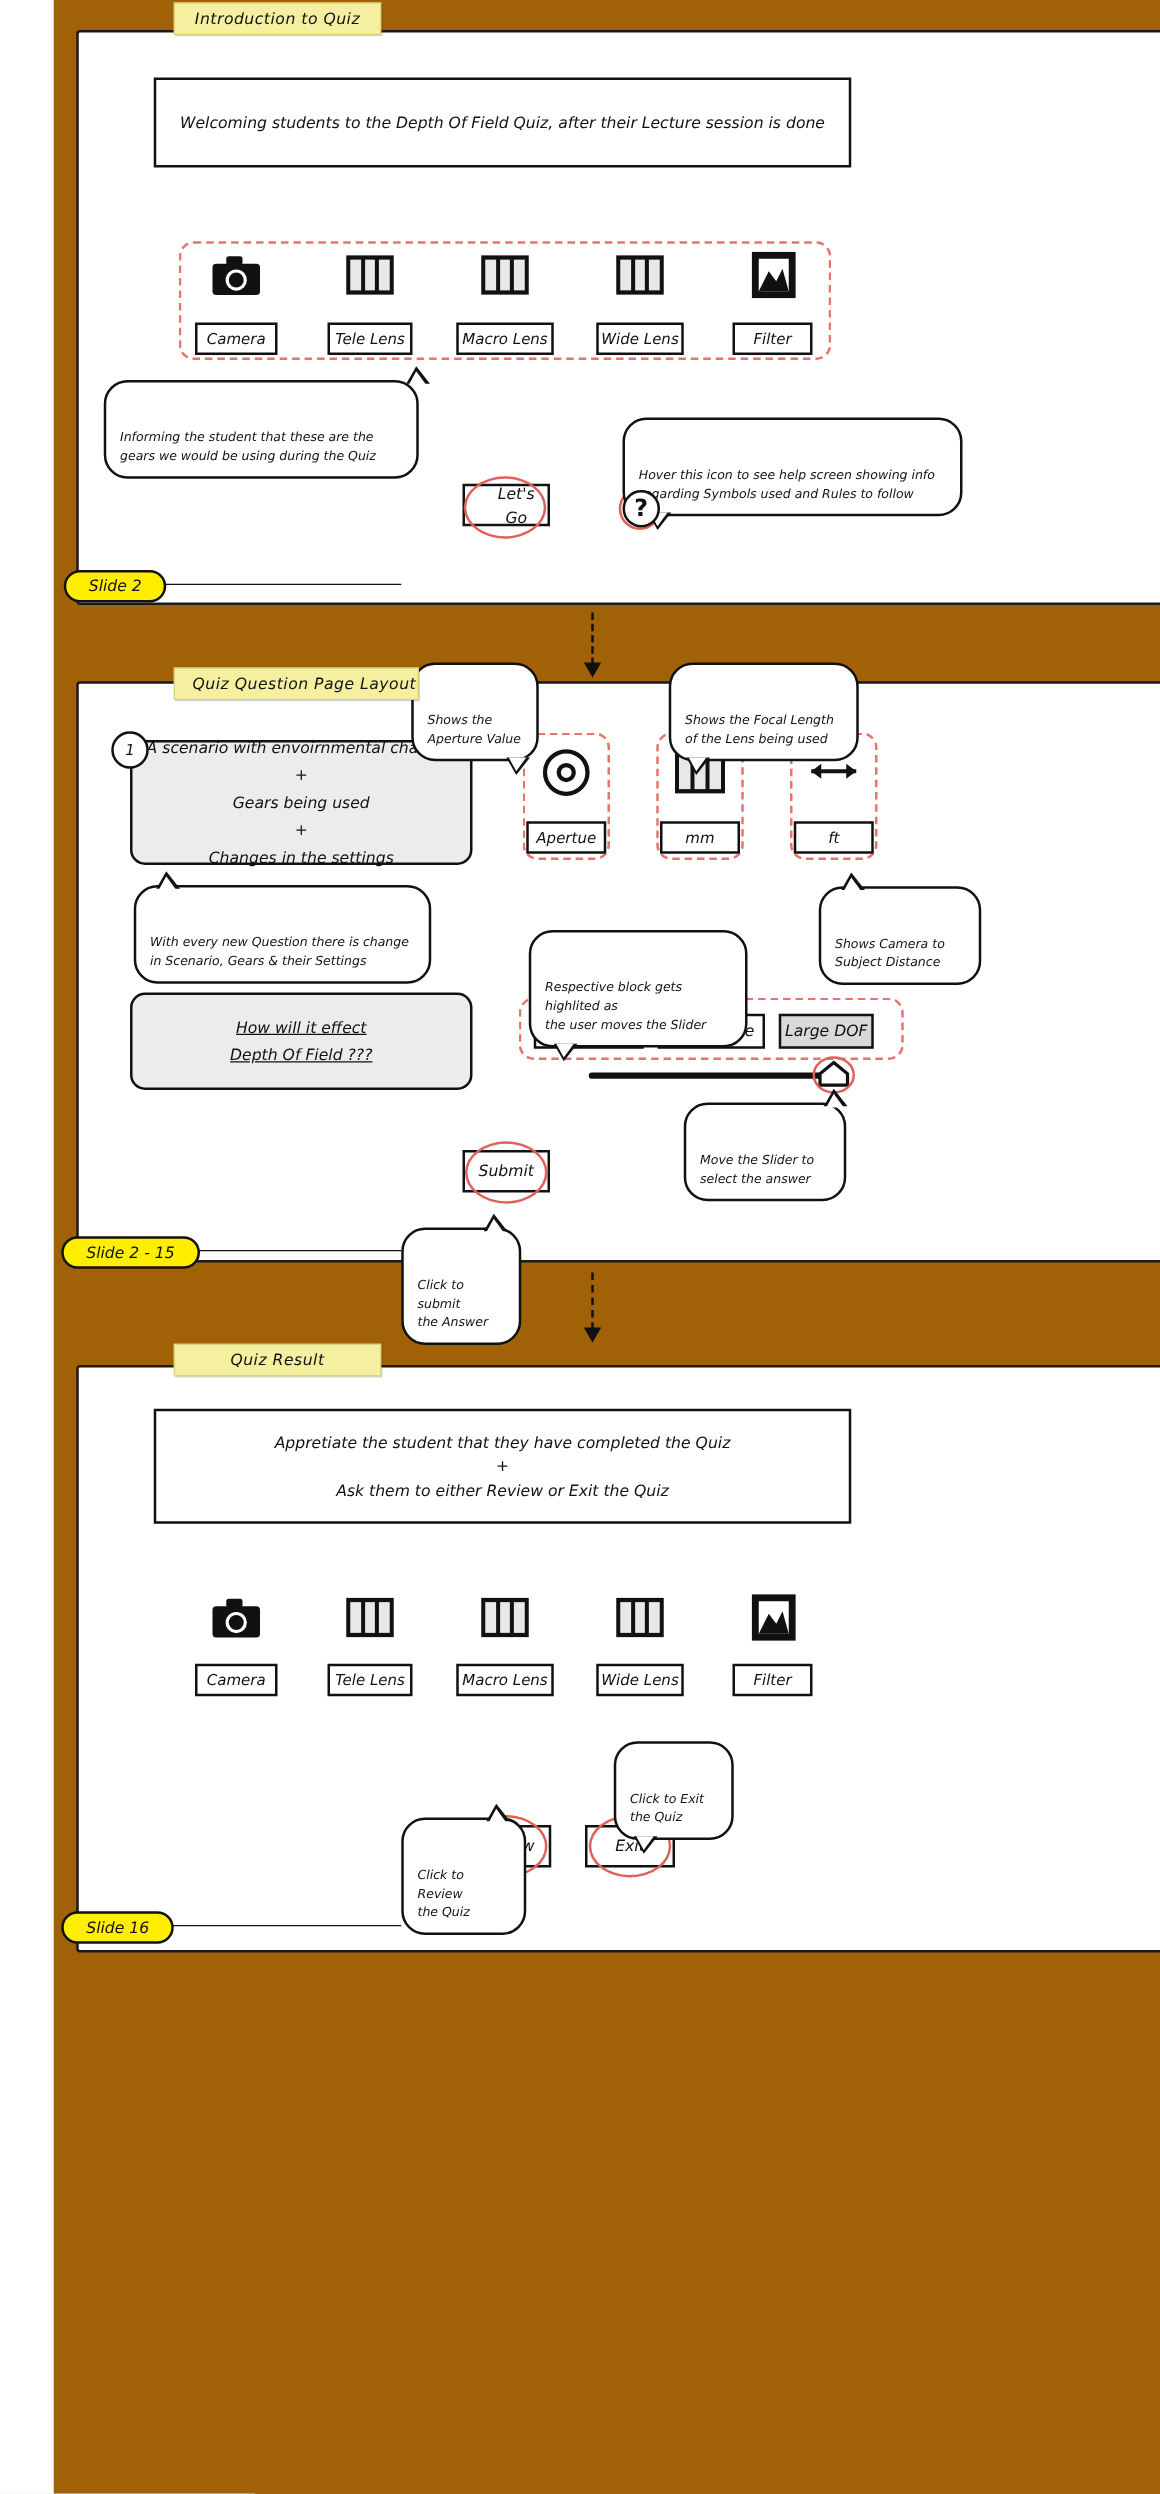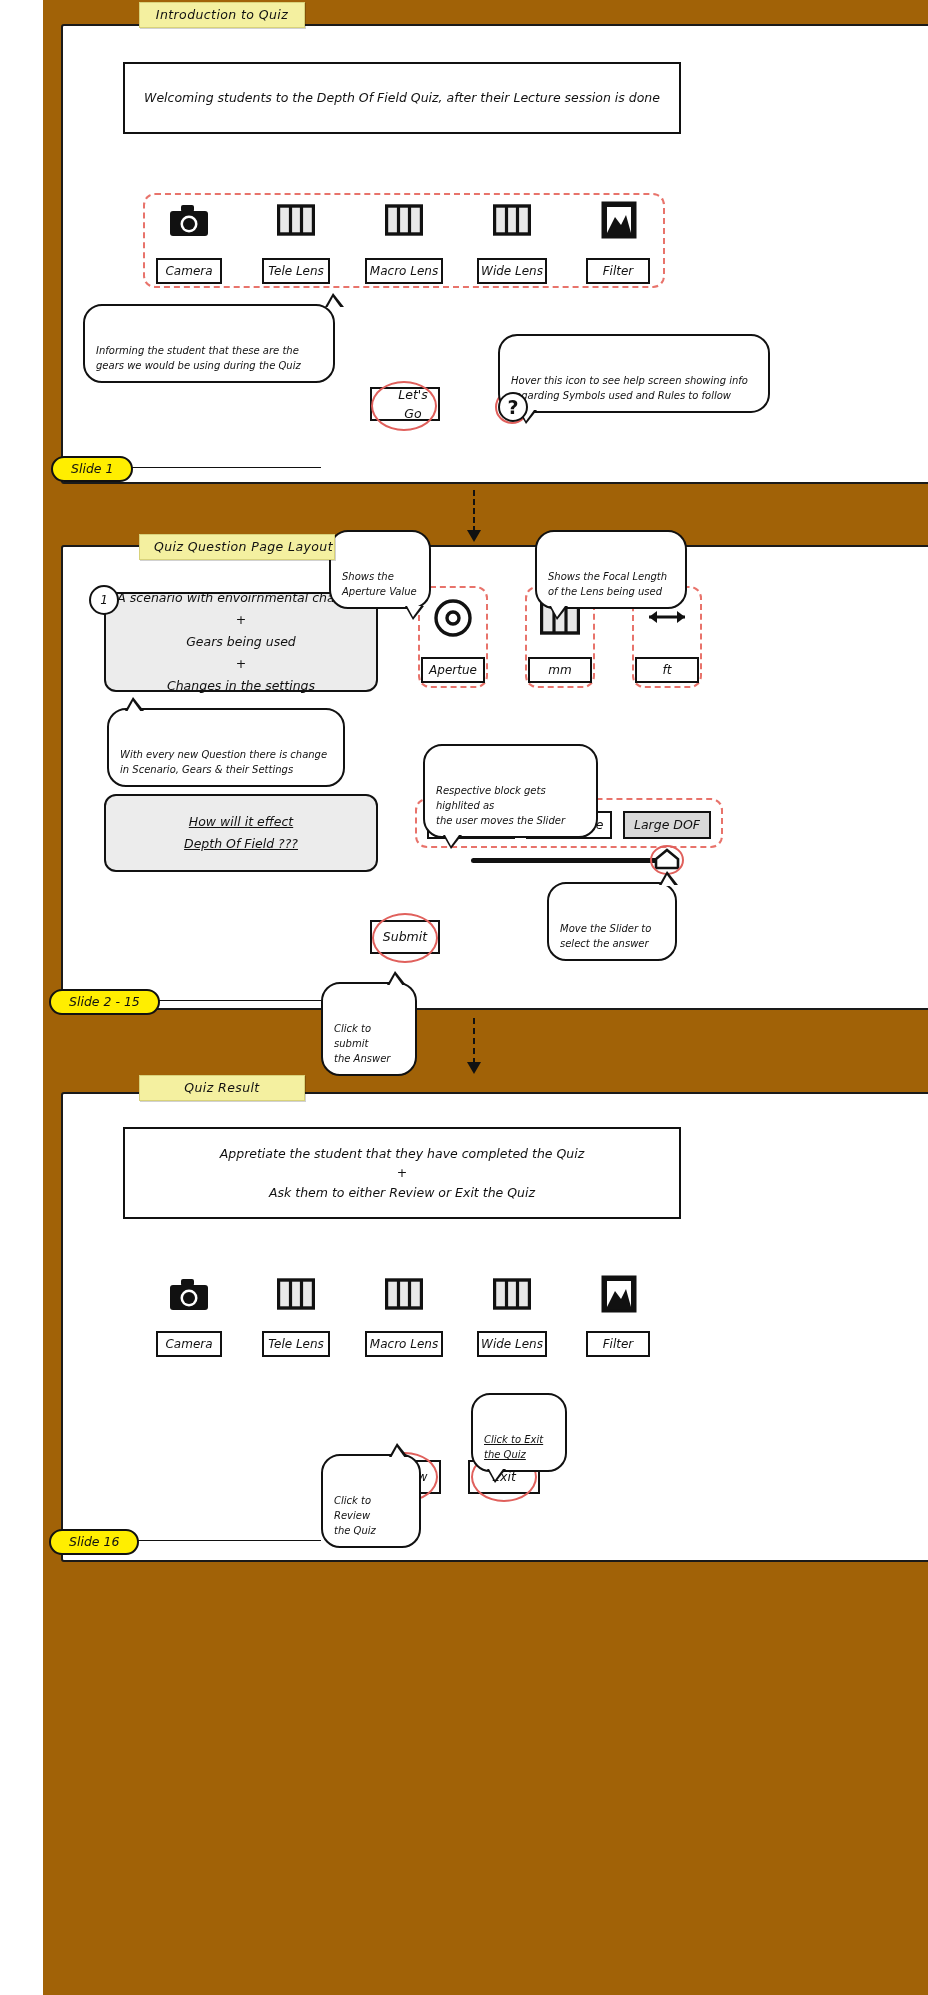--- a/index.html
+++ b/index.html
@@ -301,21 +301,21 @@
     <span>?</span>
   </div>
 
   <div class="redring" style="left:328px; top:381px; width:66px; height:50px;"></div>
   <div class="box" style="left:327px; top:387px; width:70px; height:34px;padding-left:16px;">
     <span>Let's Go</span>
   </div>
 
   <div class="line-h" style="left:78px; top:467px; width:200px;"></div>
 
-  <div class="slide-pill" style="left:8px; top:456px;"><span>Slide 1</span></div>
+  <div class="slide-pill" style="left:8px; top:456px;"><span>Slide 2</span></div>
 
   <div class="dash-v" style="left:430px; top:490px; height:42px;"></div>
   <div class="arrowhead-dn" style="left:424px; top:530px;"></div>
 
   <div class="slide-frame" style="left:18px; top:545px; width:892px; height:465px;"></div>
 
   <div class="sticky" style="left:96px; top:534px; width:196px;">Quiz Question Page Layout</div>
 
   <div class="num-bubble" style="left:46px; top:585px;">
     <span>1</span>
@@ -375,40 +375,45 @@
     <svg width="48" height="26" viewBox="0 0 48 26">
       <line x1="6" y1="13" x2="42" y2="13" stroke="#111" stroke-width="3.2"></line>
       <path d="M6 13 L14 7 L14 19 Z" fill="#111"></path>
       <path d="M42 13 L34 7 L34 19 Z" fill="#111"></path>
     </svg>
   </div>
   <div class="label-box" style="left:592px; top:657px; width:64px;">
     <span>ft</span>
   </div>
 
+  <div class="callout" style="left:612px; top:709px; width:130px;">
+    <span class="tail tail-up" style="left:16px;"></span>
+    <span>Shows Camera to
+Subject Distance</span>
+  </div>
 
   <div class="panel multi" style="left:61px; top:794px; width:274px; height:78px;text-decoration:underline;">
     <span>How will it effect
 Depth Of Field ???</span>
   </div>
 
   <div class="callout" style="left:380px; top:744px; width:175px;">
     <span class="tail tail-dn" style="left:18px;"></span>
     <span>Respective block gets highlited as
 the user moves the Slider</span>
   </div>
 
   <div class="dashed-group" style="left:372px; top:798px; width:308px; height:50px;"></div>
   <div class="box" style="left:384px; top:811px; width:88px; height:28px;">
     <span>Shallow DOF</span>
   </div>
   <div class="box" style="left:483px; top:811px; width:86px; height:28px;">
     <span>No Change</span>
   </div>
-  <div class="box answer-selected" style="left:580px; top:811px; width:88px; height:28px;">
+  <div class="box answer-selected" style="left:580px; top:811px; width:76px; height:28px;">
     <span>Large DOF</span>
   </div>
 
   <div class="slider-track" style="left:428px; top:858px; width:200px;"></div>
   <div class="redring" style="left:607px; top:845px; width:34px; height:30px;"></div>
   <div class="icon" style="left:611px; top:848px;">
     <svg width="26" height="22" viewBox="0 0 26 22">
       <path d="M13 2 L24 11 L24 20 L2 20 L2 11 Z" fill="#fff" stroke="#111" stroke-width="2.6"></path>
     </svg>
   </div>
@@ -491,21 +496,21 @@
   <div class="label-box" style="left:322px; top:1331px; width:78px;">
       <span>Macro Lens</span>
     </div>
   <div class="label-box" style="left:434px; top:1331px; width:70px;">
       <span>Wide Lens</span>
     </div>
   <div class="label-box" style="left:543px; top:1331px; width:64px;">
       <span>Filter</span>
     </div>
 
-  <div class="callout" style="left:428px; top:1393px; width:96px;text-decoration:underline;">
+  <div class="callout" style="left:448px; top:1393px; width:96px;">
     <span class="tail tail-dn" style="left:14px;"></span>
     <span>Click to Exit
 the Quiz</span>
   </div>
 
   <div class="redring" style="left:329px; top:1452px; width:66px; height:50px;"></div>
   <div class="box" style="left:326px; top:1460px; width:72px; height:34px;">
     <span>Review</span>
   </div>
 

